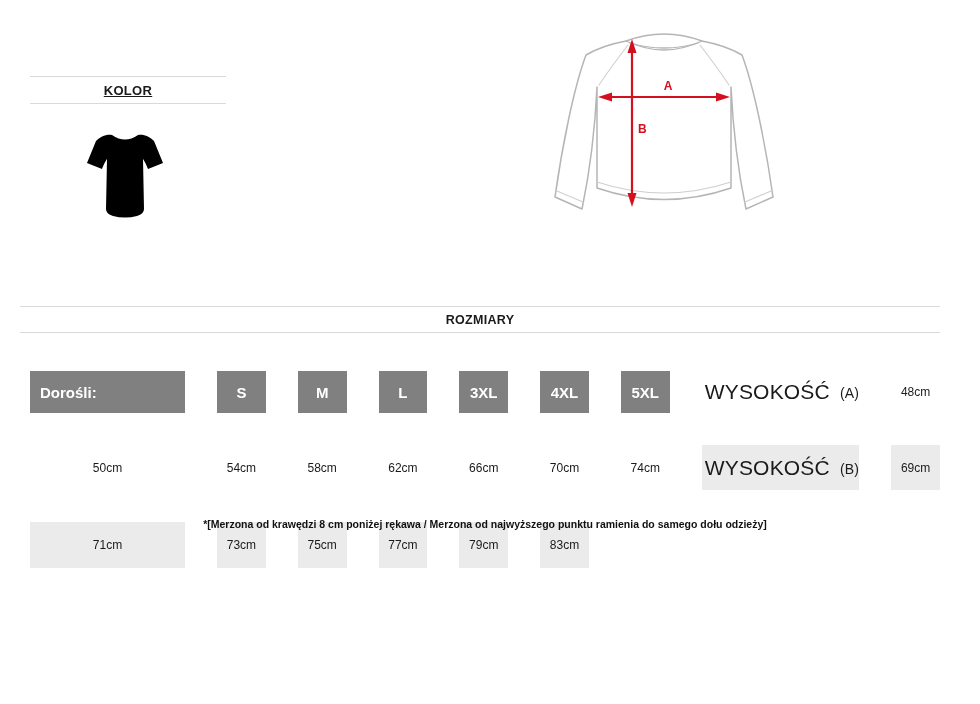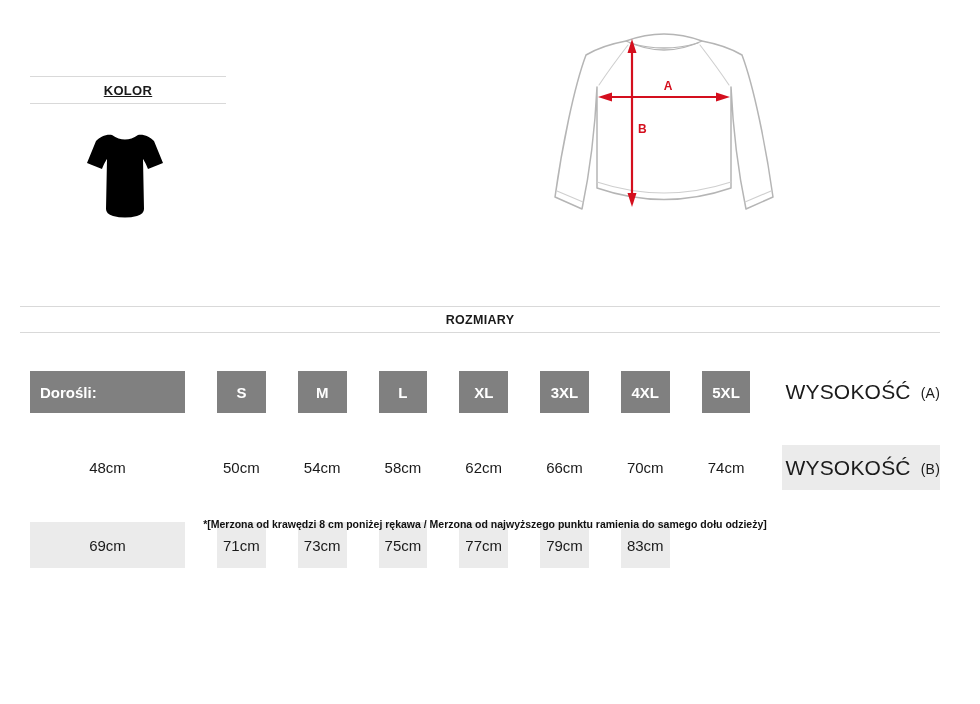--- a/index.html
+++ b/index.html
@@ -28,21 +28,21 @@
 
   .size-grid{
     position:absolute;left:30px;top:371px;width:910px;
     display:grid;grid-template-columns:155px repeat(8,1fr);
     grid-template-rows:42px 45px 46px;column-gap:3px;row-gap:4px;gap:32px;
   }
   .cell{display:flex;align-items:center;justify-content:center;}
   .cell.head{background:var(--header-bg,#808080);color:#ffffff;font-weight:bold;font-size:15px;}
   .cell.head.corner{justify-content:flex-start;padding-left:10px;font-size:15px;}
   .cell.alt{background:var(--alt-row-bg,#ebebeb);}
-  .cell.value{font-size:15px;}
+  .cell.value{font-size:12px;}
   .cell.rowlabel{justify-content:flex-start;padding-left:3px;font-size:21px;letter-spacing:.2px;}
   .cell.rowlabel .marker{font-size:14px;margin-left:10px;position:relative;top:1px;}
   .footnote{
     position:absolute;left:30px;top:515px;width:910px;text-align:center;
     font-size:10.5px;font-weight:bold;color:#111111;line-height:18px;
   }
 </style>
 </head>
 <body>
 
@@ -98,21 +98,20 @@
 <div class="divider rozmiary-divider">
   <span>ROZMIARY</span>
 </div>
 
 <div class="size-grid">
 
   <div class="cell head corner">Dorośli:</div>
   <div class="cell head">S</div>
   <div class="cell head">M</div>
   <div class="cell head">L</div>
-  <div class="cell head">XL</div>
   <div class="cell head">3XL</div>
   <div class="cell head">4XL</div>
   <div class="cell head">5XL</div>
 
   <div class="cell rowlabel">
     <span>WYSOKOŚĆ</span>
     <span class="marker">(A)</span>
   </div>
   <div class="cell value">48cm</div>
   <div class="cell value">50cm</div>

